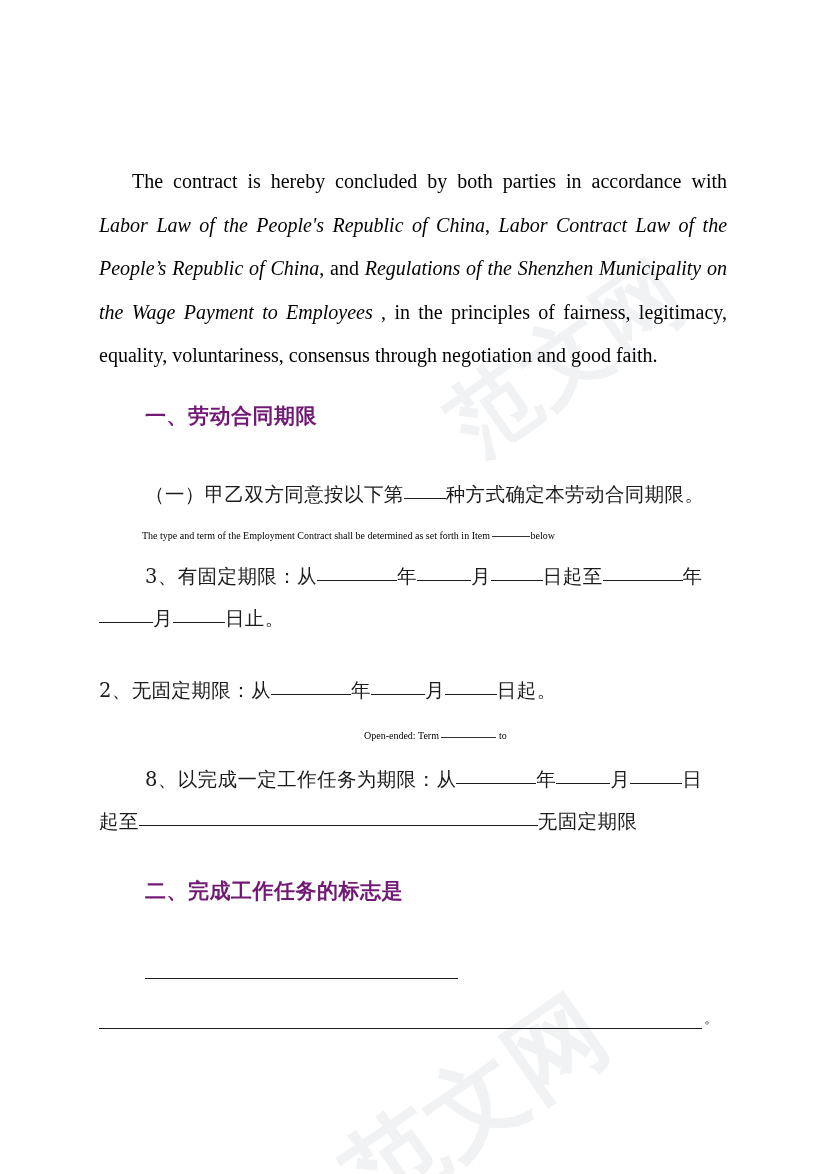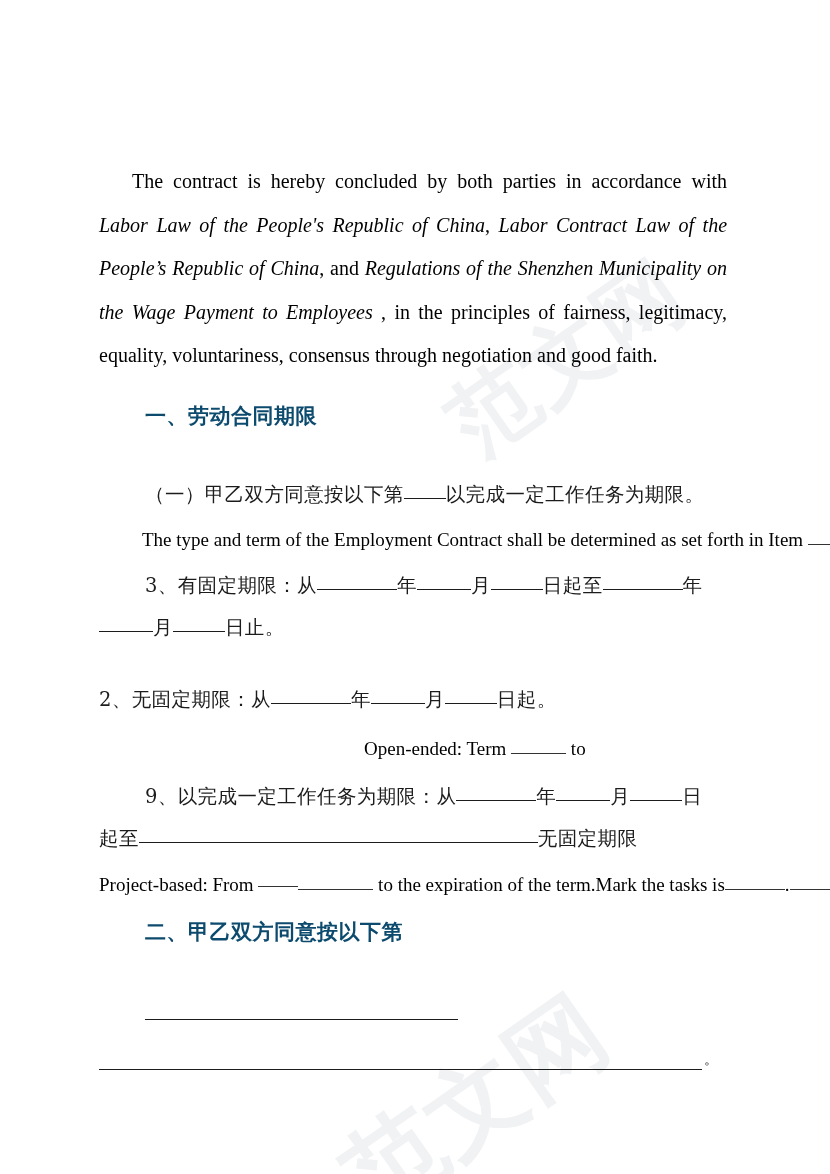--- a/index.html
+++ b/index.html
@@ -71,21 +71,21 @@
   .para-en-bold i { font-style: italic; }
 
   .h-cn {
     font-family: "DejaVu Sans", "Liberation Sans", sans-serif;
     font-weight: bold;
     font-size: 21px;
     line-height: 1;
     margin: 0;
     padding-left: 46px;
     letter-spacing: 0.5px;
-    color: #0c4a6e;
+    color: #701a75;
   }
 
   .article-line {
     font-family: "Liberation Serif", "DejaVu Serif", serif;
     font-weight: bold;
     font-size: 13.5px;
     line-height: 1;
     margin: 0;
     padding-left: 33px;
     white-space: pre;
@@ -98,21 +98,21 @@
     line-height: 42px;
     margin: 0;
     letter-spacing: 0.4px;
     color: #1c1c1c;
     white-space: nowrap;
   }
   .cn-body.indent { padding-left: 46px; }
 
   .en-small {
     font-family: "Liberation Serif", "DejaVu Serif", serif;
-    font-size: 19px;
+    font-size: 10px;
     line-height: 1;
     margin: 0;
     white-space: nowrap;
   }
 
   
   .u {
     display: inline-block;
     border-bottom: 1.4px solid #1c1c1c;
     vertical-align: 2px;
@@ -145,49 +145,48 @@
   <div class="content">
 
     <p class="para-en-bold"><span>The contract is hereby concluded by both parties in accordance with </span><i>Labor Law of the People's Republic of China</i><span>, </span><i>Labor Contract Law of the People’s Republic of China</i><span>, and </span><i>Regulations of the Shenzhen Municipality on the Wage Payment to Employees</i><span> , in the principles of fairness, legitimacy, equality, voluntariness, consensus through negotiation and good faith.</span></p>
 
     <div style="height:28px"></div>
     <h2 class="h-cn">一、劳动合同期限</h2>
 
     <div style="height:27px"></div>
 
     <div style="height:20px"></div>
-    <p class="cn-body indent"><span>（一）甲乙双方同意按以下第</span><span class="u" style="width:42px"></span><span>以完成一定工作任务为期限。</span></p>
+    <p class="cn-body indent"><span>（一）甲乙双方同意按以下第</span><span class="u" style="width:42px"></span><span>种方式确定本劳动合同期限。</span></p>
 
     <div style="height:12px"></div>
     <p class="en-small" style="padding-left:43px"><span>The type and term of the Employment Contract shall be determined as set forth in Item </span><span class="u-thin" style="width:38px"></span><span>below</span></p>
 
     <div style="height:16px"></div>
     <p class="cn-body indent"><span>3、有固定期限：从</span><span class="u" style="width:80px"></span><span>年</span><span class="u" style="width:54px"></span><span>月</span><span class="u" style="width:52px"></span><span>日起至</span><span class="u" style="width:80px"></span><span>年</span></p>
 
     <p class="cn-body"><span class="u" style="width:54px"></span><span>月</span><span class="u" style="width:52px"></span><span>日止。</span></p>
 
     <div style="height:12px"></div>
 
     <div style="height:18px"></div>
     <p class="cn-body"><span>2、无固定期限：从</span><span class="u" style="width:80px"></span><span>年</span><span class="u" style="width:54px"></span><span>月</span><span class="u" style="width:52px"></span><span>日起。</span></p>
 
     <div style="height:16px"></div>
     <p class="en-small" style="padding-left:265px"><span>Open-ended: Term </span><span class="u-thin" style="width:55px"></span> <span>to</span></p>
 
     <div style="height:18px"></div>
-    <p class="cn-body indent"><span>9、以完成一定工作任务为期限：从</span><span class="u" style="width:80px"></span><span>年</span><span class="u" style="width:54px"></span><span>月</span><span class="u" style="width:52px"></span><span>日</span></p>
+    <p class="cn-body indent"><span>8、以完成一定工作任务为期限：从</span><span class="u" style="width:80px"></span><span>年</span><span class="u" style="width:54px"></span><span>月</span><span class="u" style="width:52px"></span><span>日</span></p>
 
     <p class="cn-body"><span>起至</span><span class="u" style="width:399px"></span><span>无固定期限</span></p>
 
 
     <div style="height:10px"></div>
-    <p class="en-small"><span>Project-based: From </span><span class="u-thin" style="width:40px;vertical-align:4px"></span><span class="u-thin" style="width:75px"></span><span> to the expiration of the term.Mark the tasks is</span><span class="u-thin" style="width:60px"></span><span>.</span><span class="u-thin" style="width:58px"></span></p>
 
     <div style="height:28px"></div>
-    <h2 class="h-cn">二、甲乙双方同意按以下第</h2>
+    <h2 class="h-cn">二、完成工作任务的标志是</h2>
 
     <div style="height:30px"></div>
 
     <div style="height:22px"></div>
     <p class="cn-body indent"><span class="u" style="width:313px"></span></p>
 
     <div style="height:15px"></div>
     <div class="line-row">
       <span class="u" style="width:603px;height:0"></span>
       <span class="tail" style="font-size:14px;padding-bottom:4px">。</span>

